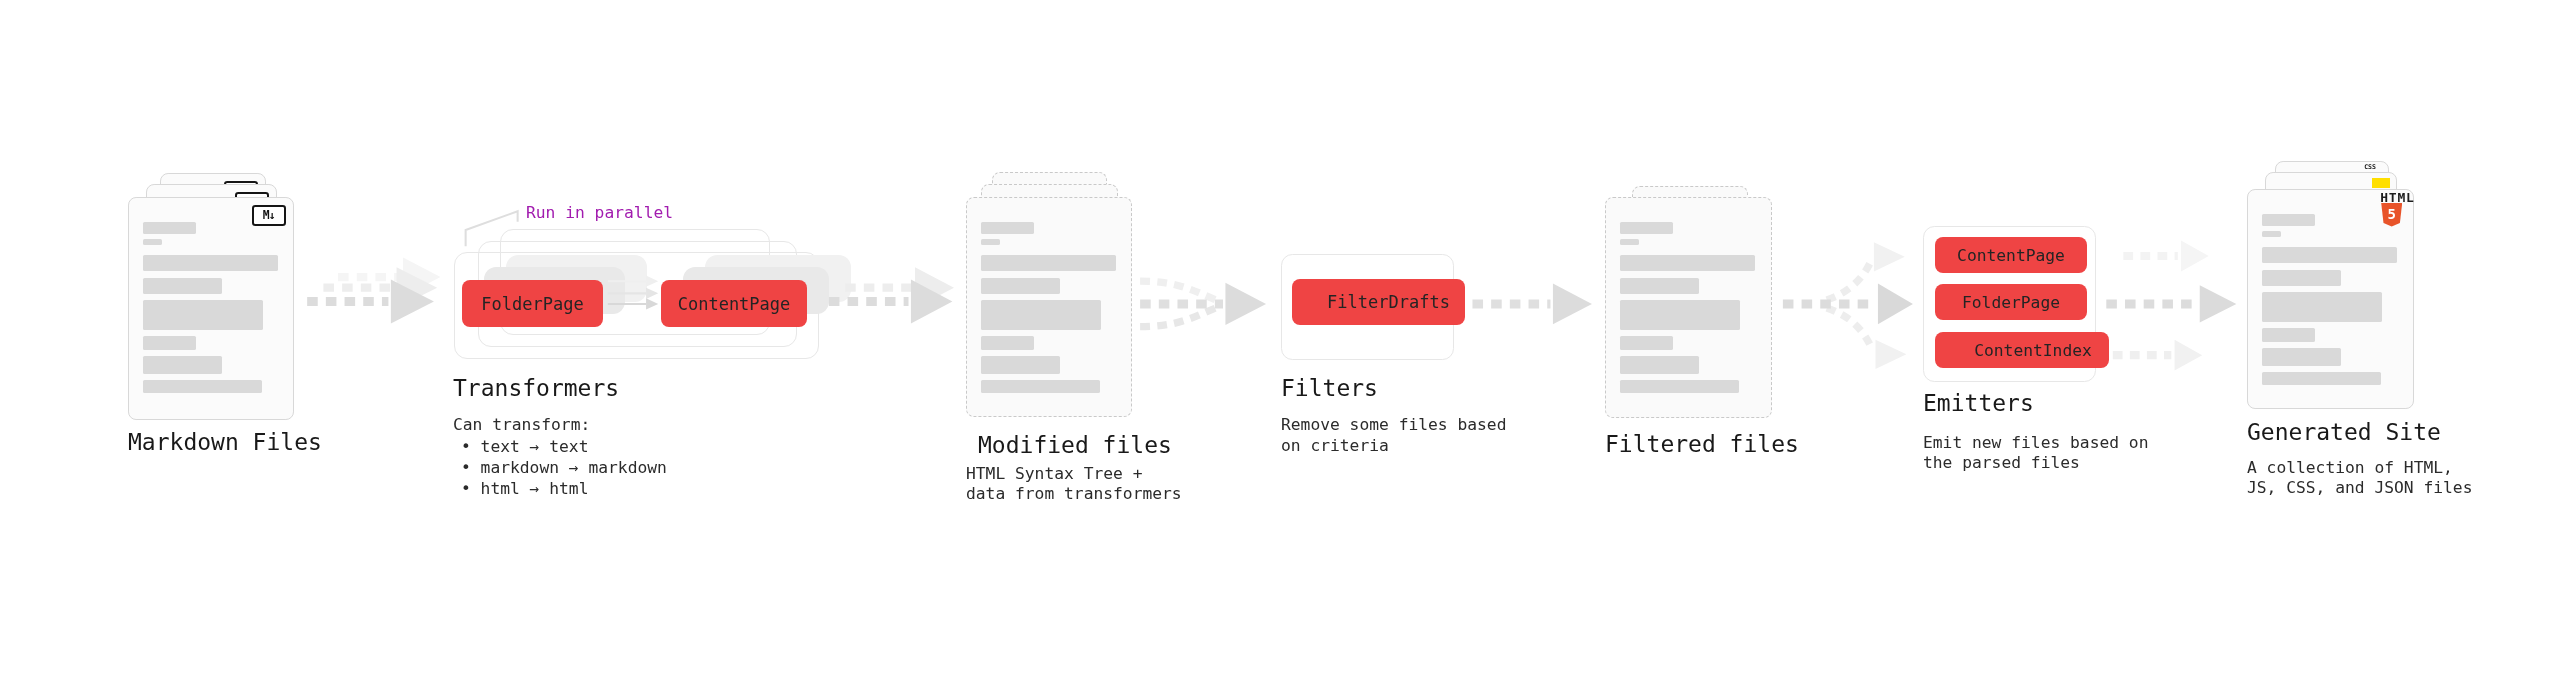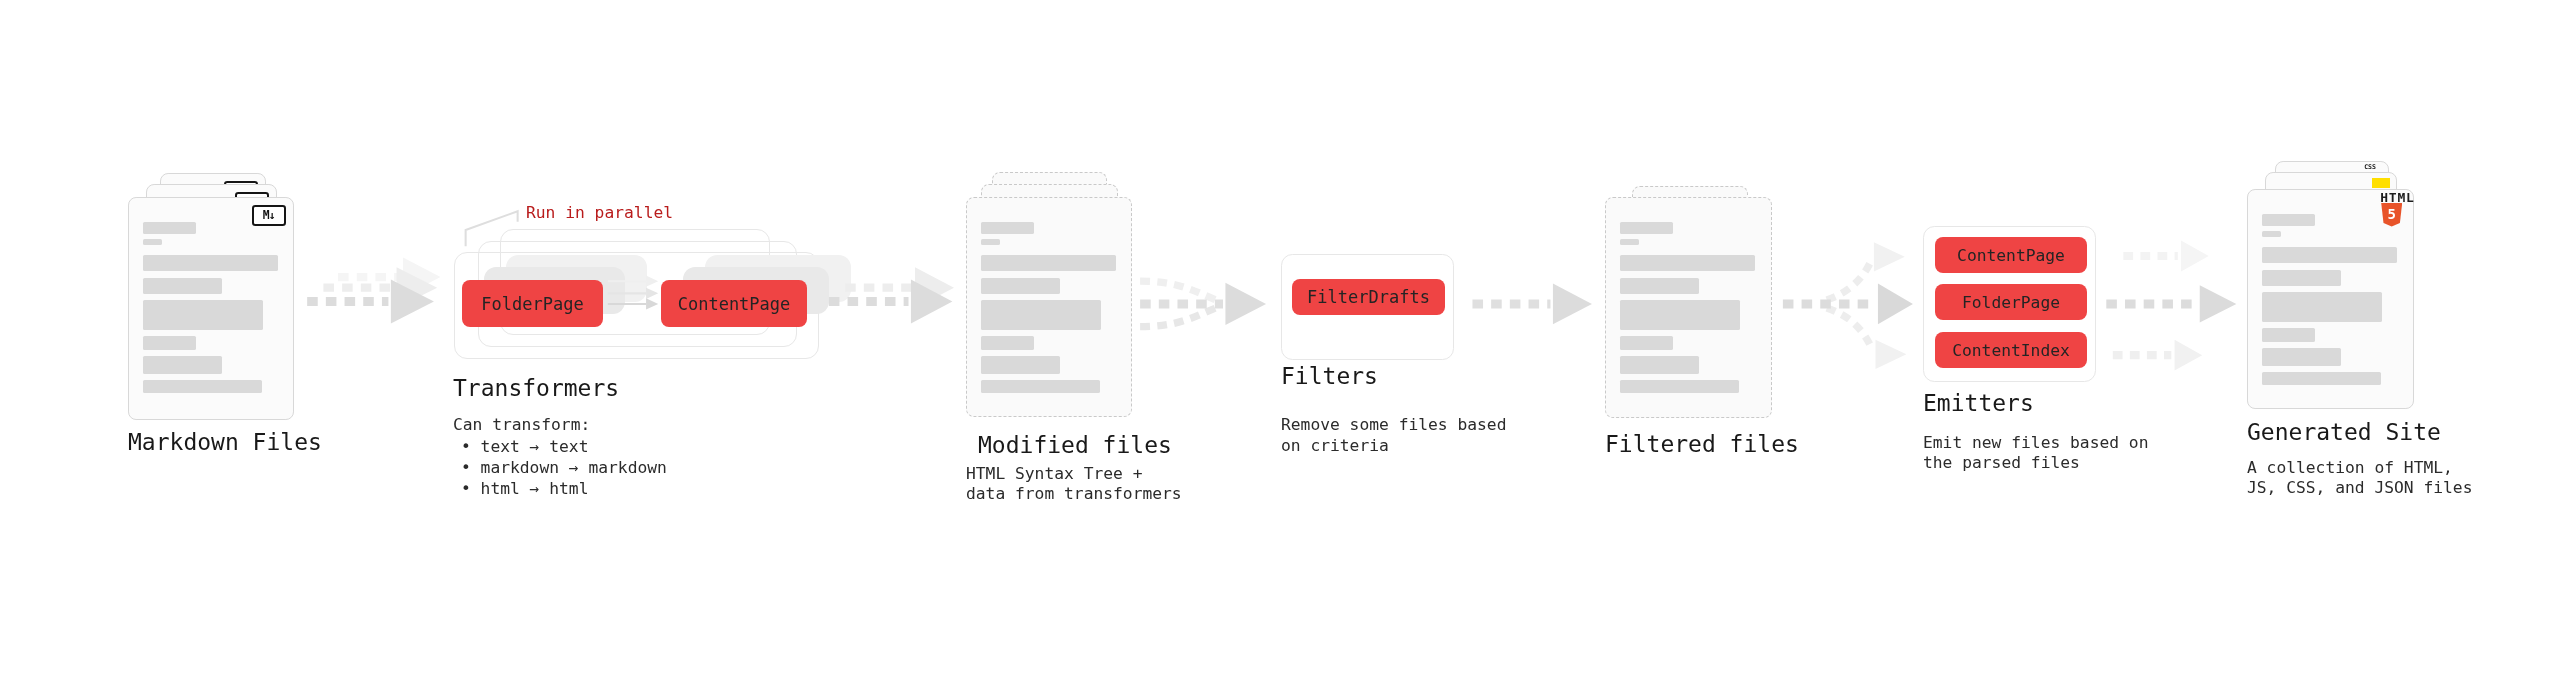--- a/index.html
+++ b/index.html
@@ -1,21 +1,21 @@
 <!DOCTYPE html>
 <html style="font-size:13px"><head>
 <meta charset="utf-8">
 <style>
   html,body{margin:0;padding:0;background:#fff;}
   .canvas{position:relative;width:2576px;height:681px;background:#ffffff;overflow:hidden;
           font-family:"DejaVu Sans Mono","Liberation Mono",monospace;}
   
   .label{position:absolute;font-size:23px;color:#191919;white-space:pre;}
   .sub{position:absolute;font-size:16.3px;color:#2b2b2b;white-space:pre;}
-  .annot{position:absolute;font-size:16.3px;color:#b91c1c;white-space:pre;}
+  .annot{position:absolute;font-size:16.3px;color:#a21caf;white-space:pre;}
   .doc{position:absolute;background:#fbfbfb;border:1.6px solid #d8d8d8;border-radius:8.1px;box-sizing:border-box;}
   .doc.dash{border:1.6px dashed #c9c9c9;background:#fafafa;}
   .skel{position:absolute;left:14px;background:#d9d9d9;border-radius:1.6px;}
   .s1{top:24.4px;width:53px;height:11.4px}.s2{top:41px;width:18.7px;height:5.7px}
   .s3{top:57px;width:135px;height:16.3px}.s4{top:80px;width:79px;height:16.3px}
   .s5{top:102px;width:120px;height:30px}.s6{top:138px;width:53px;height:14px}
   .s7{top:158px;width:79px;height:18px}.s8{top:182px;width:119px;height:13px}
   .mdbadge{position:absolute;top:6.5px;right:7.3px;width:30px;height:17px;border:2.4px solid #151515;
            border-radius:3.3px;background:#fff;display:flex;align-items:center;justify-content:center;
            font-weight:bold;font-size:11.4px;color:#111;letter-spacing:-0.8px;}
@@ -94,22 +94,22 @@
       <div class="skel s7"></div>
       <div class="skel s8"></div>
     </div>
     <div class="label" style="left:966px;top:432px;margin-left:12px;">Modified files</div>
     <div class="sub" style="left:966px;top:464px;">HTML Syntax Tree +</div>
     <div class="sub" style="left:966px;top:484px;">data from transformers</div>
   </div>
 
   <div class="stage">
     <div class="frame" style="left:1281px;top:254px;width:173px;height:106px;border-radius:11.4px;"></div>
-    <div class="pill" style="left:1292px;top:279px;width:153px;height:36px;">FilterDrafts</div>
-    <div class="label" style="left:1281px;top:363px;">Filters</div>
+    <div class="pill" style="left:1292px;top:279px;width:153px;height:46px;padding-left:20px;">FilterDrafts</div>
+    <div class="label" style="left:1281px;top:375px;">Filters</div>
     <div class="sub" style="left:1281px;top:415px;">Remove some files based</div>
     <div class="sub" style="left:1281px;top:436px;">on criteria</div>
   </div>
 
   <div class="stage">
     <div class="doc dash" style="left:1632px;top:186px;width:116px;height:52px;"></div>
     <div class="doc dash" style="left:1605px;top:197px;width:167px;height:221px;">
       <div class="skel s1"></div>
       <div class="skel s2"></div>
       <div class="skel s3"></div>
@@ -119,21 +119,21 @@
       <div class="skel s7"></div>
       <div class="skel s8"></div>
     </div>
     <div class="label" style="left:1605px;top:431px;">Filtered files</div>
   </div>
 
   <div class="stage">
     <div class="frame" style="left:1923px;top:226px;width:173px;height:156px;border-radius:11.4px;"></div>
     <div class="pill" style="left:1935px;top:237px;width:152px;height:36px;font-size:16.3px;">ContentPage</div>
     <div class="pill" style="left:1935px;top:284px;width:152px;height:36px;font-size:16.3px;">FolderPage</div>
-    <div class="pill" style="left:1935px;top:332px;width:152px;height:36px;font-size:16.3px;">ContentIndex</div>
+    <div class="pill" style="left:1935px;top:332px;width:152px;height:36px;font-size:16.3px;padding-left:22px;">ContentIndex</div>
     <div class="label" style="left:1923px;top:390px;">Emitters</div>
     <div class="sub" style="left:1923px;top:433px;">Emit new files based on</div>
     <div class="sub" style="left:1923px;top:453px;">the parsed files</div>
   </div>
 
   <div class="stage">
     <div class="doc" style="left:2275px;top:161px;width:114px;height:203px;">
       <div class="cssbadge">
         <div class="t">CSS</div>
         <div class="b"></div>

